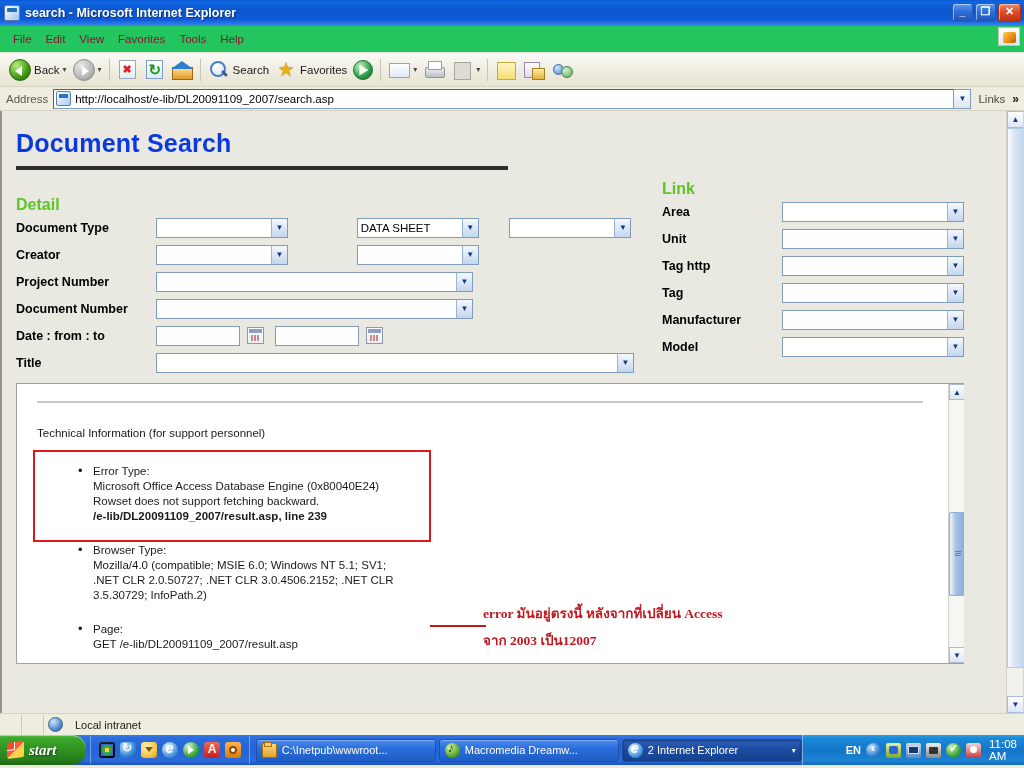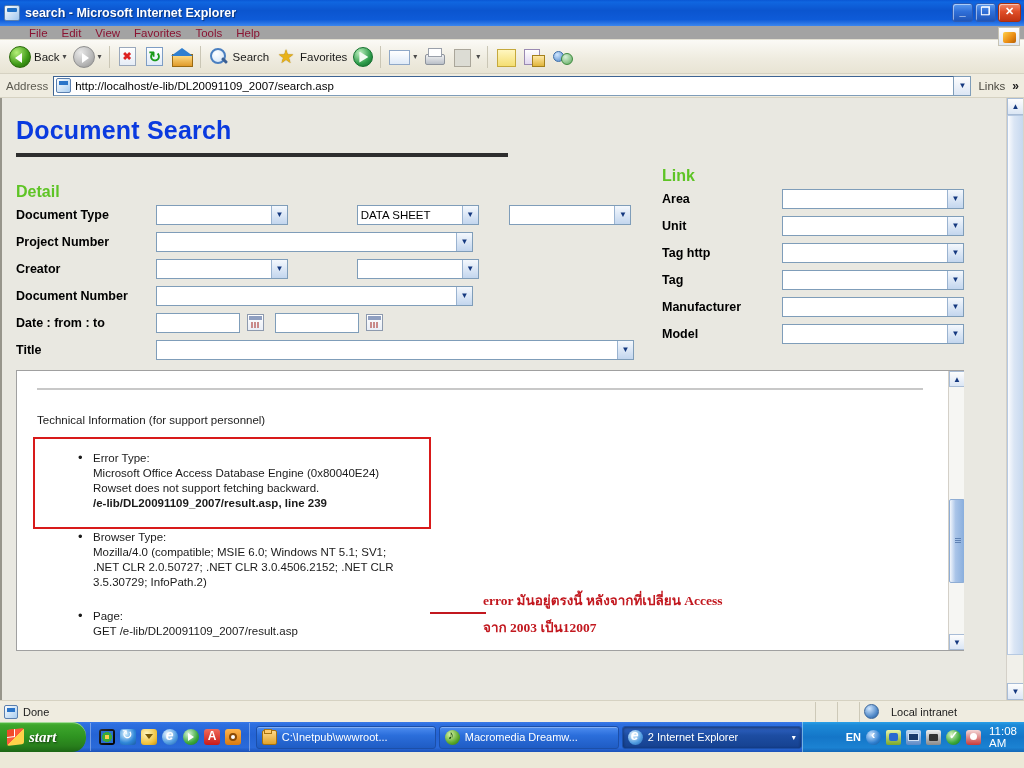--- a/index.html
+++ b/index.html
@@ -45,22 +45,22 @@
     box-shadow: inset 1px 1px 0 rgba(255,255,255,.5);
   }
   .win-btn.close {
     background: linear-gradient(to bottom,#f0896c,#e04e28 45%,#c03312);
     border-color: #a8300f; width: 23px;
   }
   .win-btn span { position: relative; top: -1px; font-weight: bold; }
 
   
   .menubar {
-    height: 14px; background: #a3a3a3;
-    display: flex; align-items: center; padding-left: 22px;
+    height: 27px; background: #22c55e;
+    display: flex; align-items: center; padding-left: 6px;
     border-bottom: 1px solid #e3e0d2; position: relative;
   }
   .menubar .mi {
     padding: 2px 7px; color: #8a1432; font-size: 11.5px;
   }
   .menu-logo {
     position: absolute; right: 4px; top: 1px; width: 22px; height: 19px;
     background: linear-gradient(to bottom,#fefefe,#dfe7f2);
     border: 1px solid #c7c3b3;
   }
@@ -611,37 +611,37 @@
                 <span class="arrow">▼</span>
               </div>
               <span style="display:inline-block;width:24px"></span>
               <div class="sel" style="width:122px">
                 <span class="val"></span>
                 <span class="arrow">▼</span>
               </div>
             </td>
           </tr>
           <tr>
-            <td class="lbl">Project Number</td>
-            <td>
-              <div class="sel" style="width:317px">
-                <span class="val"></span>
-                <span class="arrow">▼</span>
-              </div>
-            </td>
-          </tr>
-          <tr>
             <td class="lbl">Creator</td>
             <td>
               <div class="sel" style="width:132px">
                 <span class="val"></span>
                 <span class="arrow">▼</span>
               </div>
               <span style="display:inline-block;width:62px"></span>
               <div class="sel" style="width:122px">
+                <span class="val"></span>
+                <span class="arrow">▼</span>
+              </div>
+            </td>
+          </tr>
+          <tr>
+            <td class="lbl">Project Number</td>
+            <td>
+              <div class="sel" style="width:317px">
                 <span class="val"></span>
                 <span class="arrow">▼</span>
               </div>
             </td>
           </tr>
           <tr>
             <td class="lbl">Document Number</td>
             <td>
               <div class="sel" style="width:317px">
                 <span class="val"></span>
@@ -791,24 +791,20 @@
       <span>▲</span>
     </div>
     <div class="ps-thumb"></div>
     <div class="ps-btn bot">
       <span>▼</span>
     </div>
   </div>
 </div>
 
 <div class="statusbar">
-  <div class="sb-cell sb-main">
-    <div class="sb-icon-done"></div>
-    <span>Done</span>
-  </div>
   <div class="sb-cell sb-pad"></div>
   <div class="sb-cell sb-pad"></div>
   <div class="sb-cell sb-zone">
     <div class="sb-globe"></div>
     <span>Local intranet</span>
   </div>
 </div>
 
 <div class="taskbar">
   <div class="startbtn">

